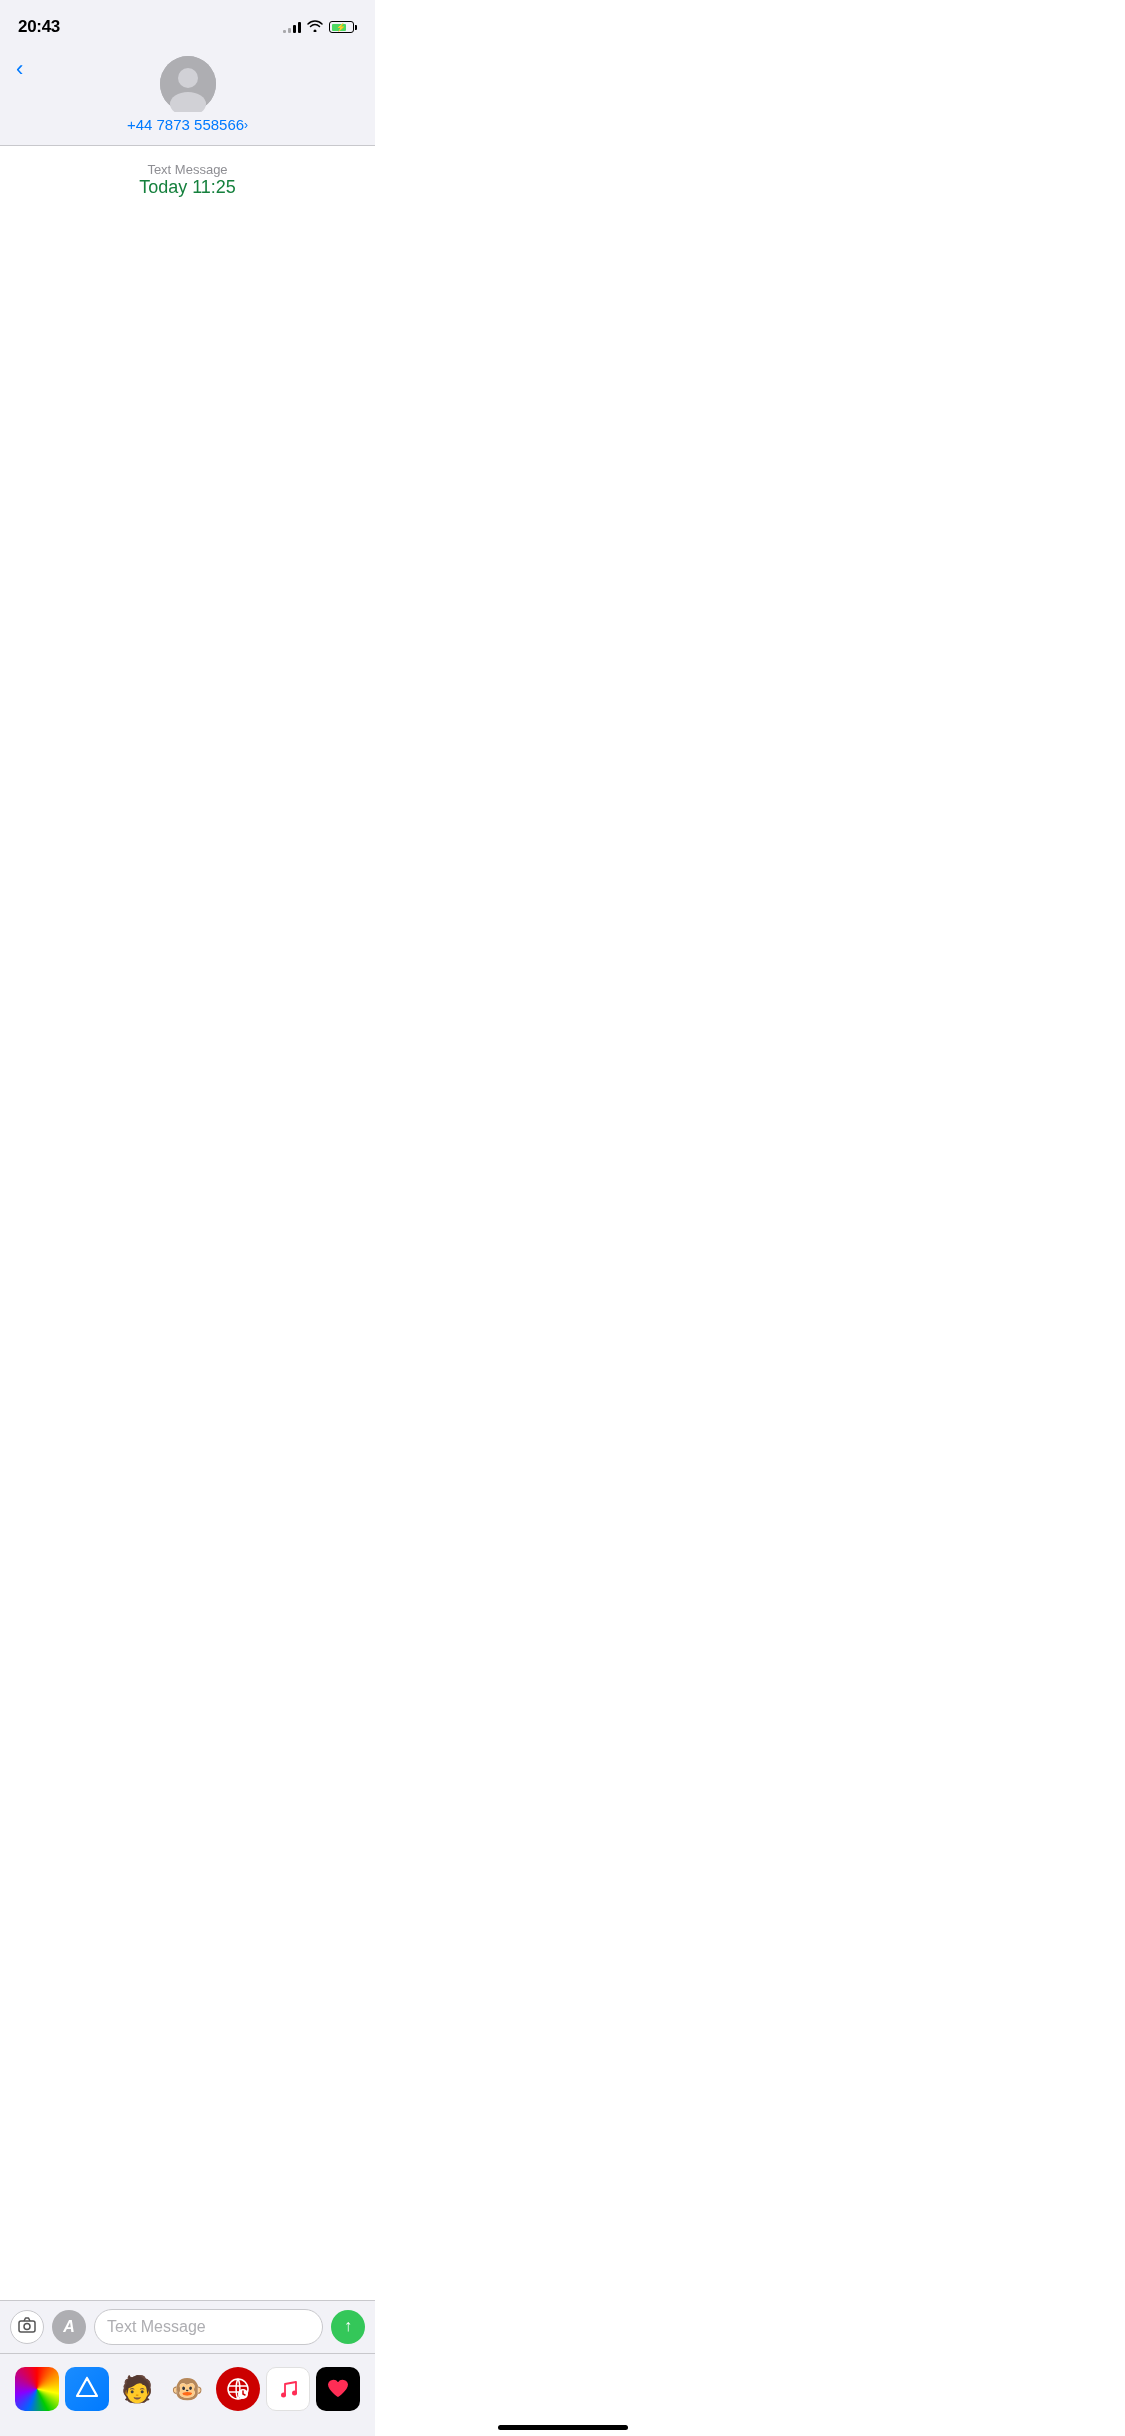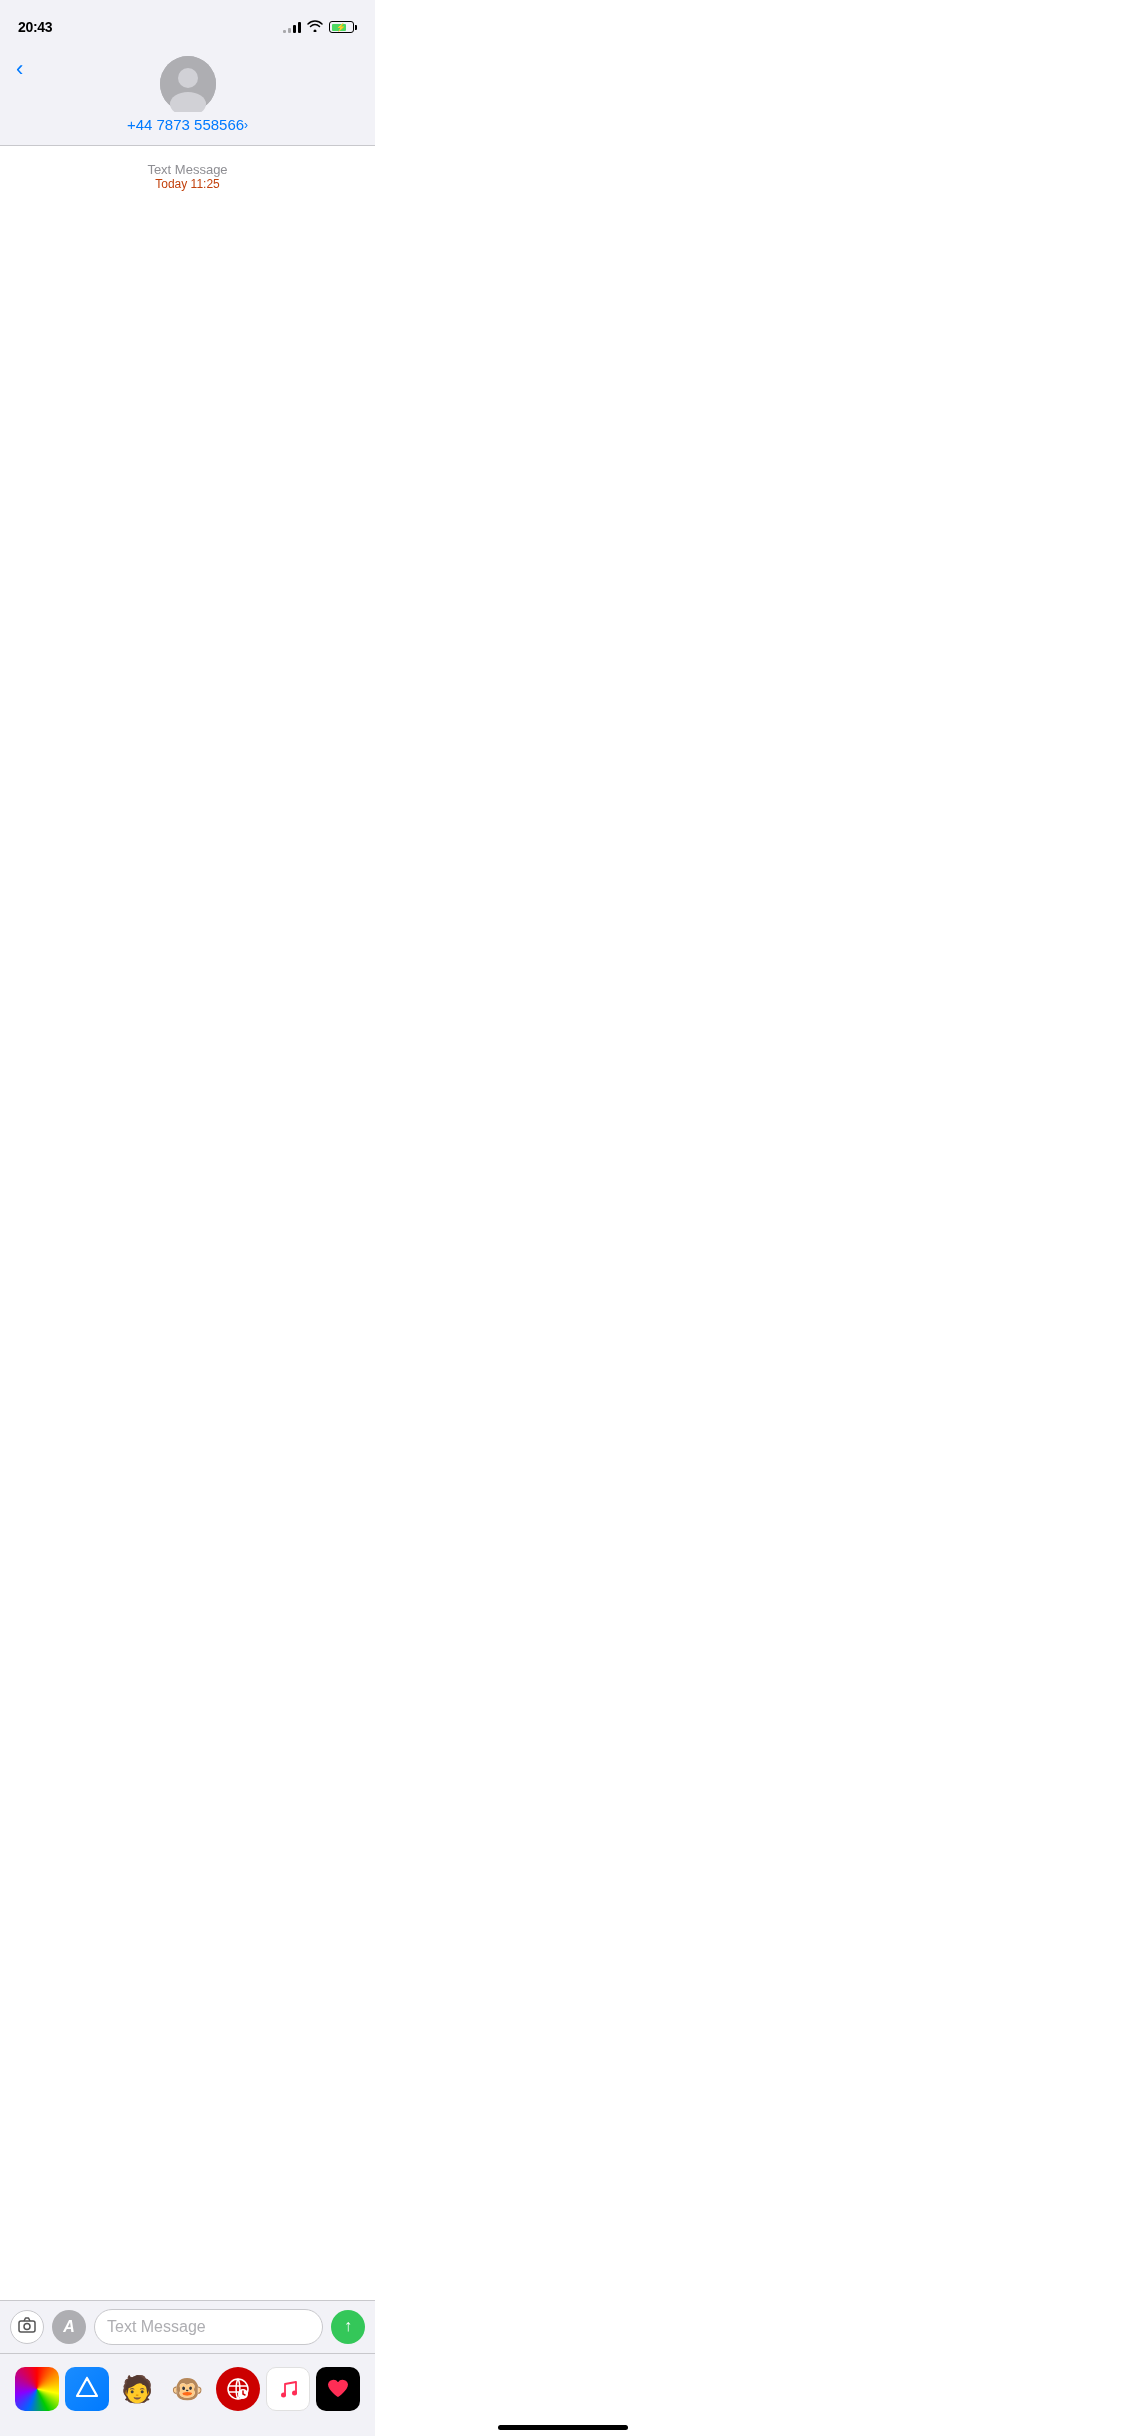--- a/index.html
+++ b/index.html
@@ -18,21 +18,21 @@
     .status-bar {
       display: flex;
       justify-content: space-between;
       align-items: center;
       padding: 14px 18px 8px 18px;
       background: #f2f2f7;
       height: 48px;
     }
 
     .status-time {
-      font-size: 14px;
+      font-size: 17px;
       font-weight: 600;
       color: #000;
       letter-spacing: -0.3px;
     }
 
     .status-icons {
       display: flex;
       align-items: center;
       gap: 6px;
     }
@@ -165,22 +165,22 @@
     }
 
     .message-type-label {
       font-size: 13px;
       color: #8e8e93;
       text-align: center;
       display: block;
     }
 
     .message-date-label {
-      font-size: 12px;
-      color: #c2410c;
+      font-size: 18px;
+      color: #15803d;
       text-align: center;
       display: block;
     }
 
     .message-bubble-container {
       display: flex;
       justify-content: flex-start;
       margin-top: 4px;
     }
 

